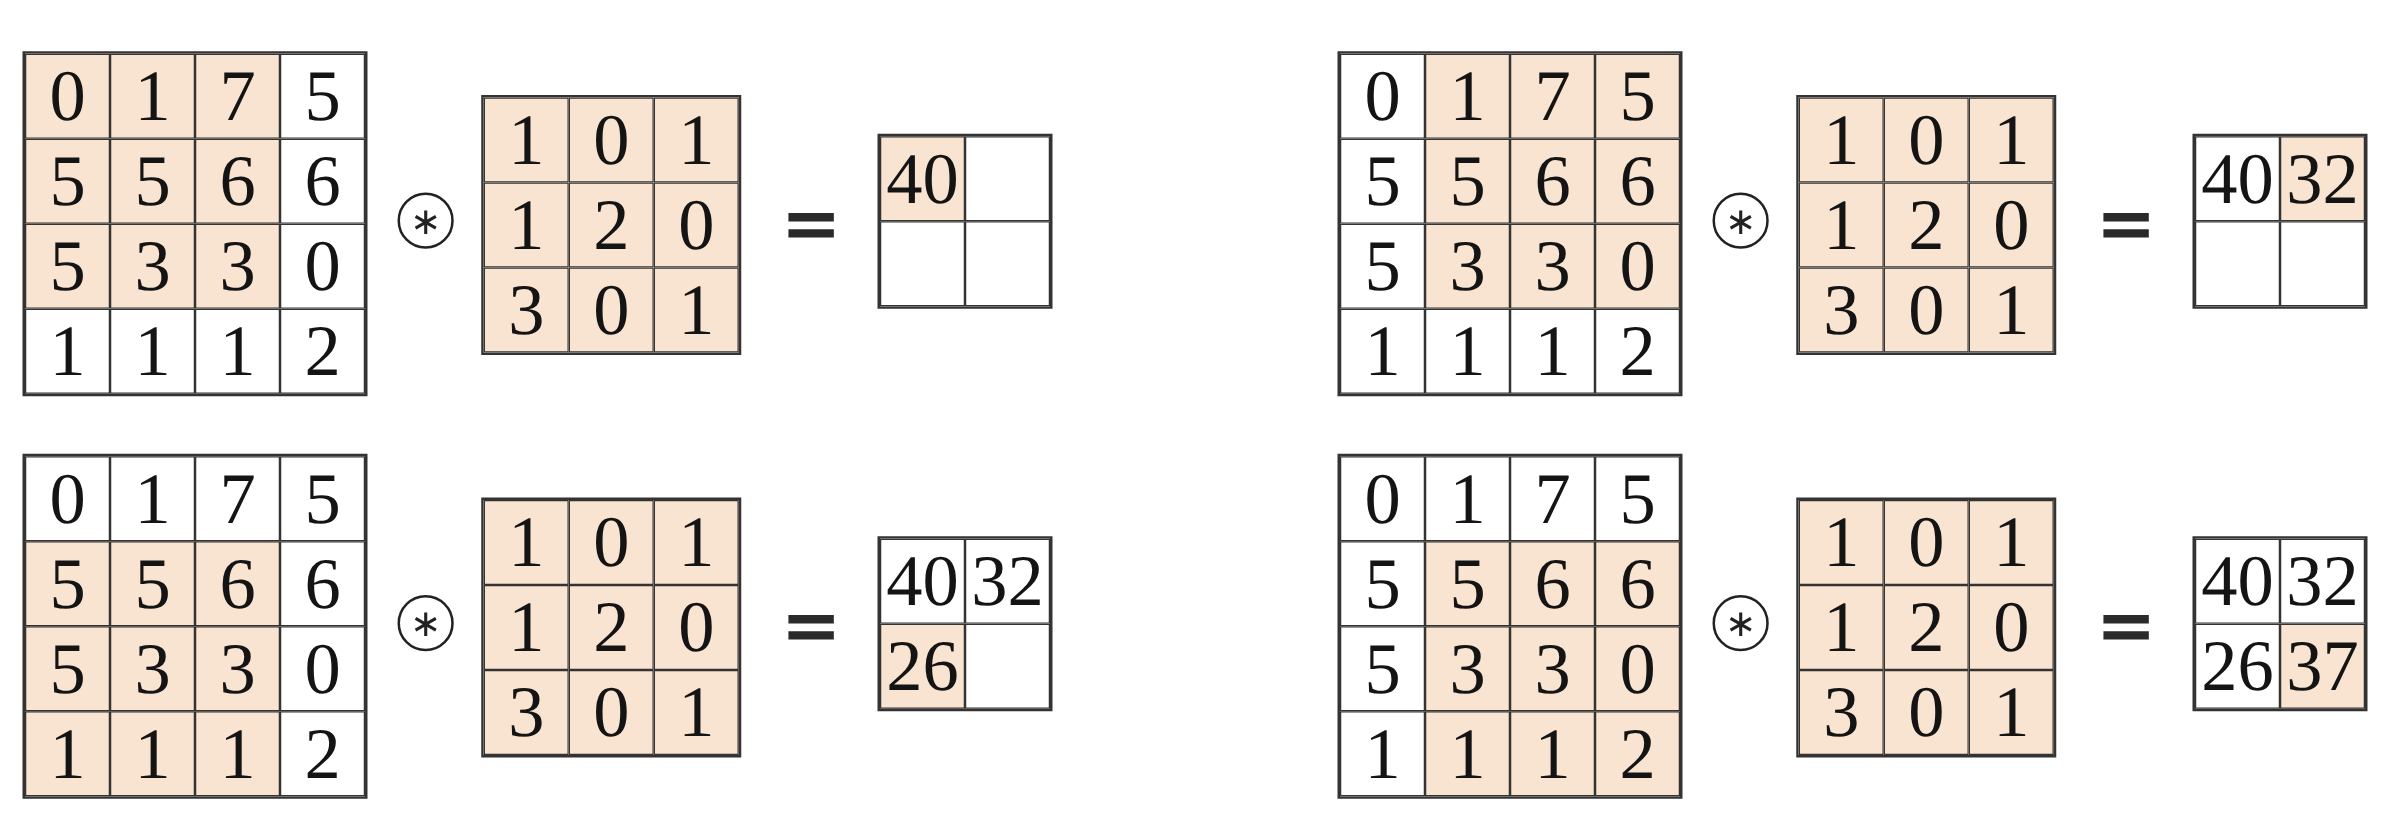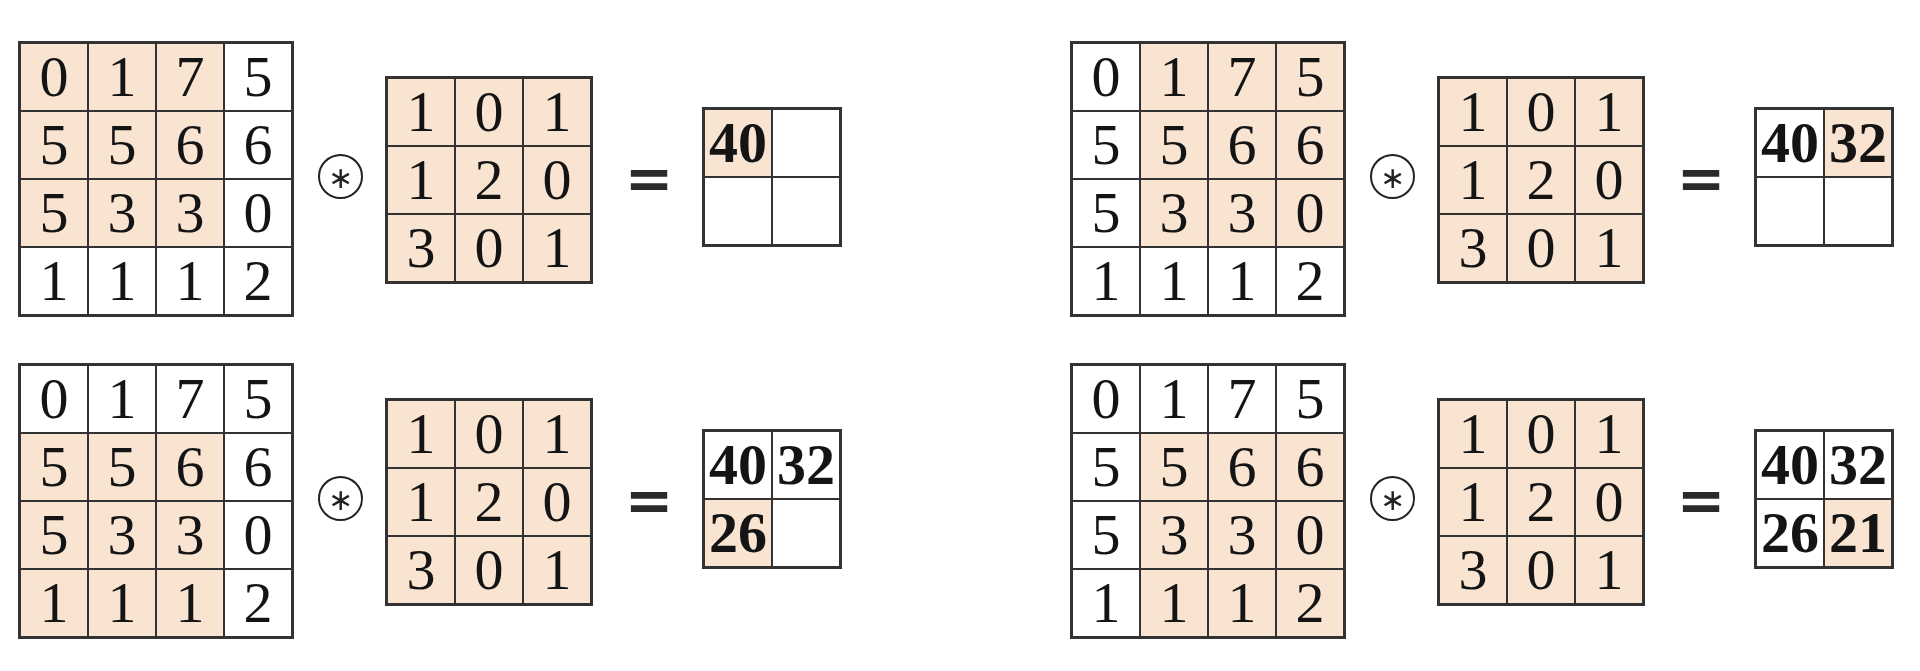--- a/index.html
+++ b/index.html
@@ -47,21 +47,21 @@
     justify-content: center;
     font-size: 58px;
     line-height: 1;
     color: var(--text);
     background: var(--bg);
   }
   .cell.hl { background: var(--hl); }
 
   .input-matrix  { left: 0;     top: 0;     grid-template-columns: repeat(4, 68px); }
   .kernel-matrix { left: 367px; top: 35px;  grid-template-columns: repeat(3, 68px); }
-  .output-matrix { left: 684px; top: 66px;  grid-template-columns: repeat(2, 68px); font-weight: bold; }
+  .output-matrix { left: 684px; top: 66px;  grid-template-columns: repeat(2, 68px); }
 
   .op-circle {
     position: absolute;
     left: 300px;
     top: 113px;
     width: 41px;
     height: 41px;
     border: 2px solid #222222;
     border-radius: 50%;
     display: flex;
@@ -253,17 +253,17 @@
         <div class="cell hl">0</div>
         <div class="cell hl">3</div>
         <div class="cell hl">0</div>
         <div class="cell hl">1</div>
       </div>
     <div class="equals">=</div>
     <div class="matrix output-matrix">
         <div class="cell">40</div>
         <div class="cell">32</div>
         <div class="cell">26</div>
-        <div class="cell hl">21</div>
+        <div class="cell hl">37</div>
       </div>
   </div>
 
 </div>
 
 </body></html>

